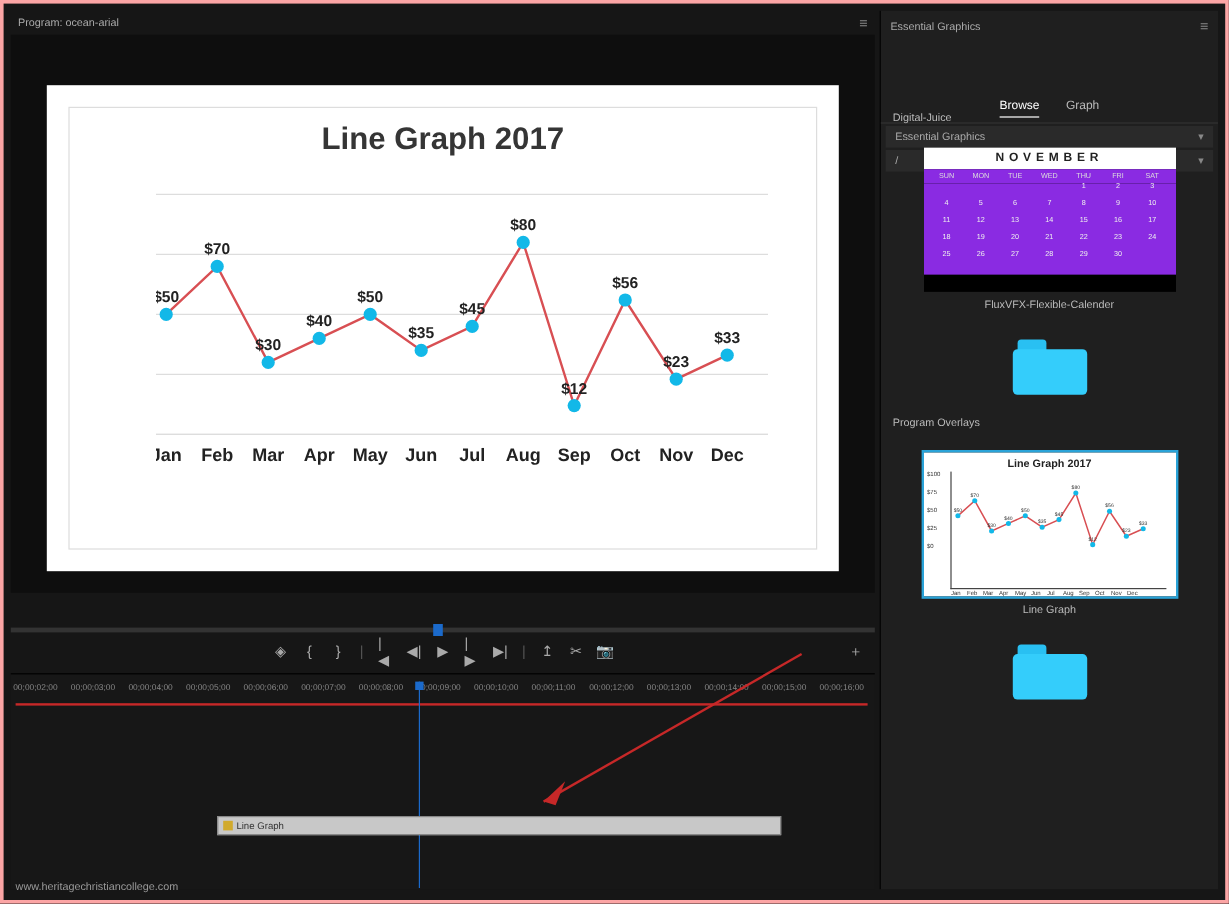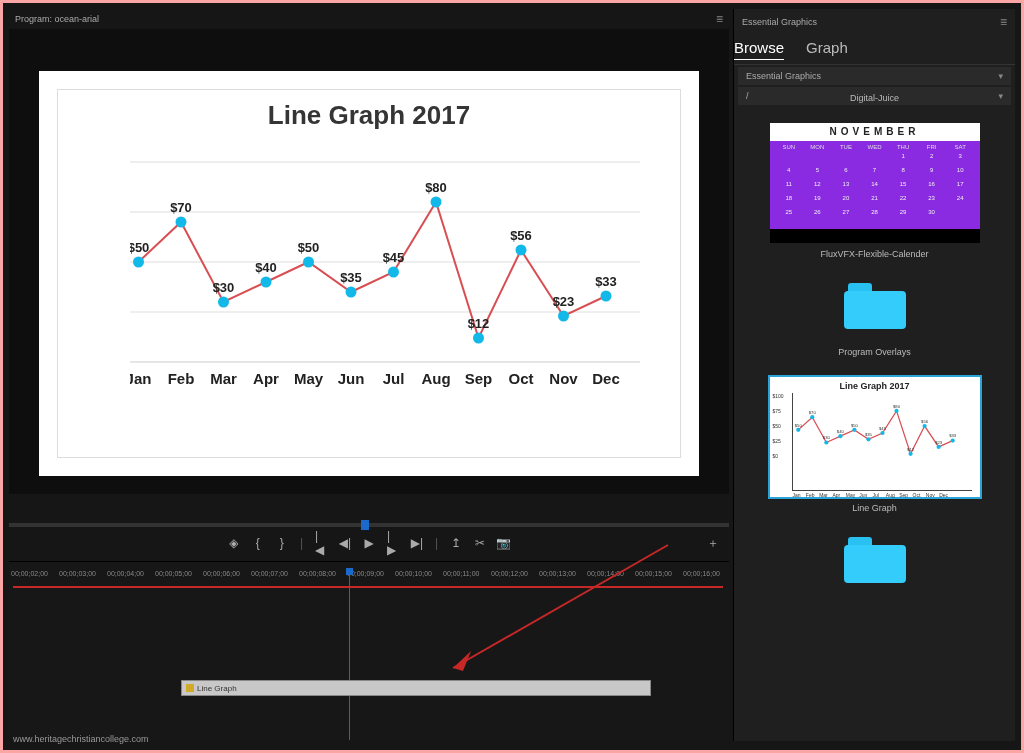--- a/index.html
+++ b/index.html
@@ -98,26 +98,26 @@
     position:absolute; left:10px; bottom:6px; font-size:9px; color:#999;
   }
 
   
   .eg-panel {
     position:absolute; right:6px; top:6px; width:282px; height:732px;
     background:#1f1f1f; border-left:1px solid #000;
   }
   .eg-header { font-size:9px; color:#aaa; padding:6px 8px; display:flex; align-items:center;}
   .eg-header .menu-ico { margin-left:auto; font-size:12px; color:#888; }
-  .eg-tabs { display:flex; justify-content:flex-start; gap:22px; font-size:15px; color:#bbb; padding:4px 0; border-bottom:1px solid #333; }
+  .eg-tabs { display:flex; justify-content:center; gap:22px; font-size:10px; color:#bbb; padding:4px 0; border-bottom:1px solid #333;margin-top:44px; }
   .eg-tabs .active { color:#fff; border-bottom:1px solid #fff; padding-bottom:3px; }
   .eg-row { font-size:9px; color:#aaa; padding:4px 8px; display:flex; align-items:center; background:#2a2a2a; margin:2px 4px; }
   .eg-row .dd { margin-left:auto; color:#888; }
   .eg-body { position:absolute; top:74px; left:0; right:0; bottom:0; overflow:hidden; padding:4px 10px; }
-  .eg-group-label { font-size:9px; color:#bbb; text-align:center; margin:6px 0; }
+  .eg-group-label { font-size:9px; color:#bbb; margin:6px 0; }
   .eg-card {
     width:210px; height:120px; margin:20px auto 4px; background:#000;
     display:flex; flex-direction:column; position:relative;
   }
   .eg-card.selected { outline:2px solid #2aa3d8; }
   .eg-caption { font-size:9px; color:#bbb; text-align:center; margin:6px 0 14px; }
 
   
   .cal-thumb { flex:1; display:flex; flex-direction:column; }
   .cal-top { height:18px; background:#fff; color:#222; font:600 10px/18px Arial; text-align:center; letter-spacing:4px; }

